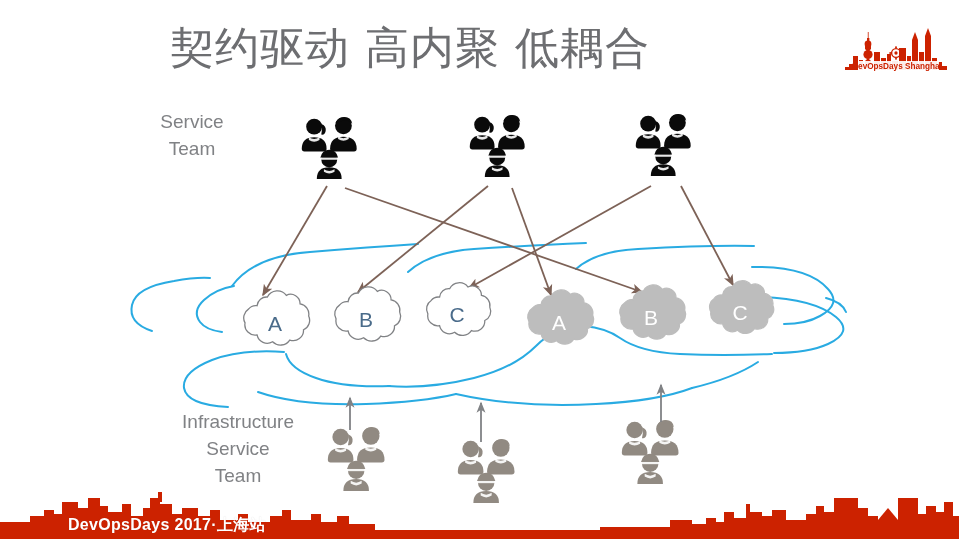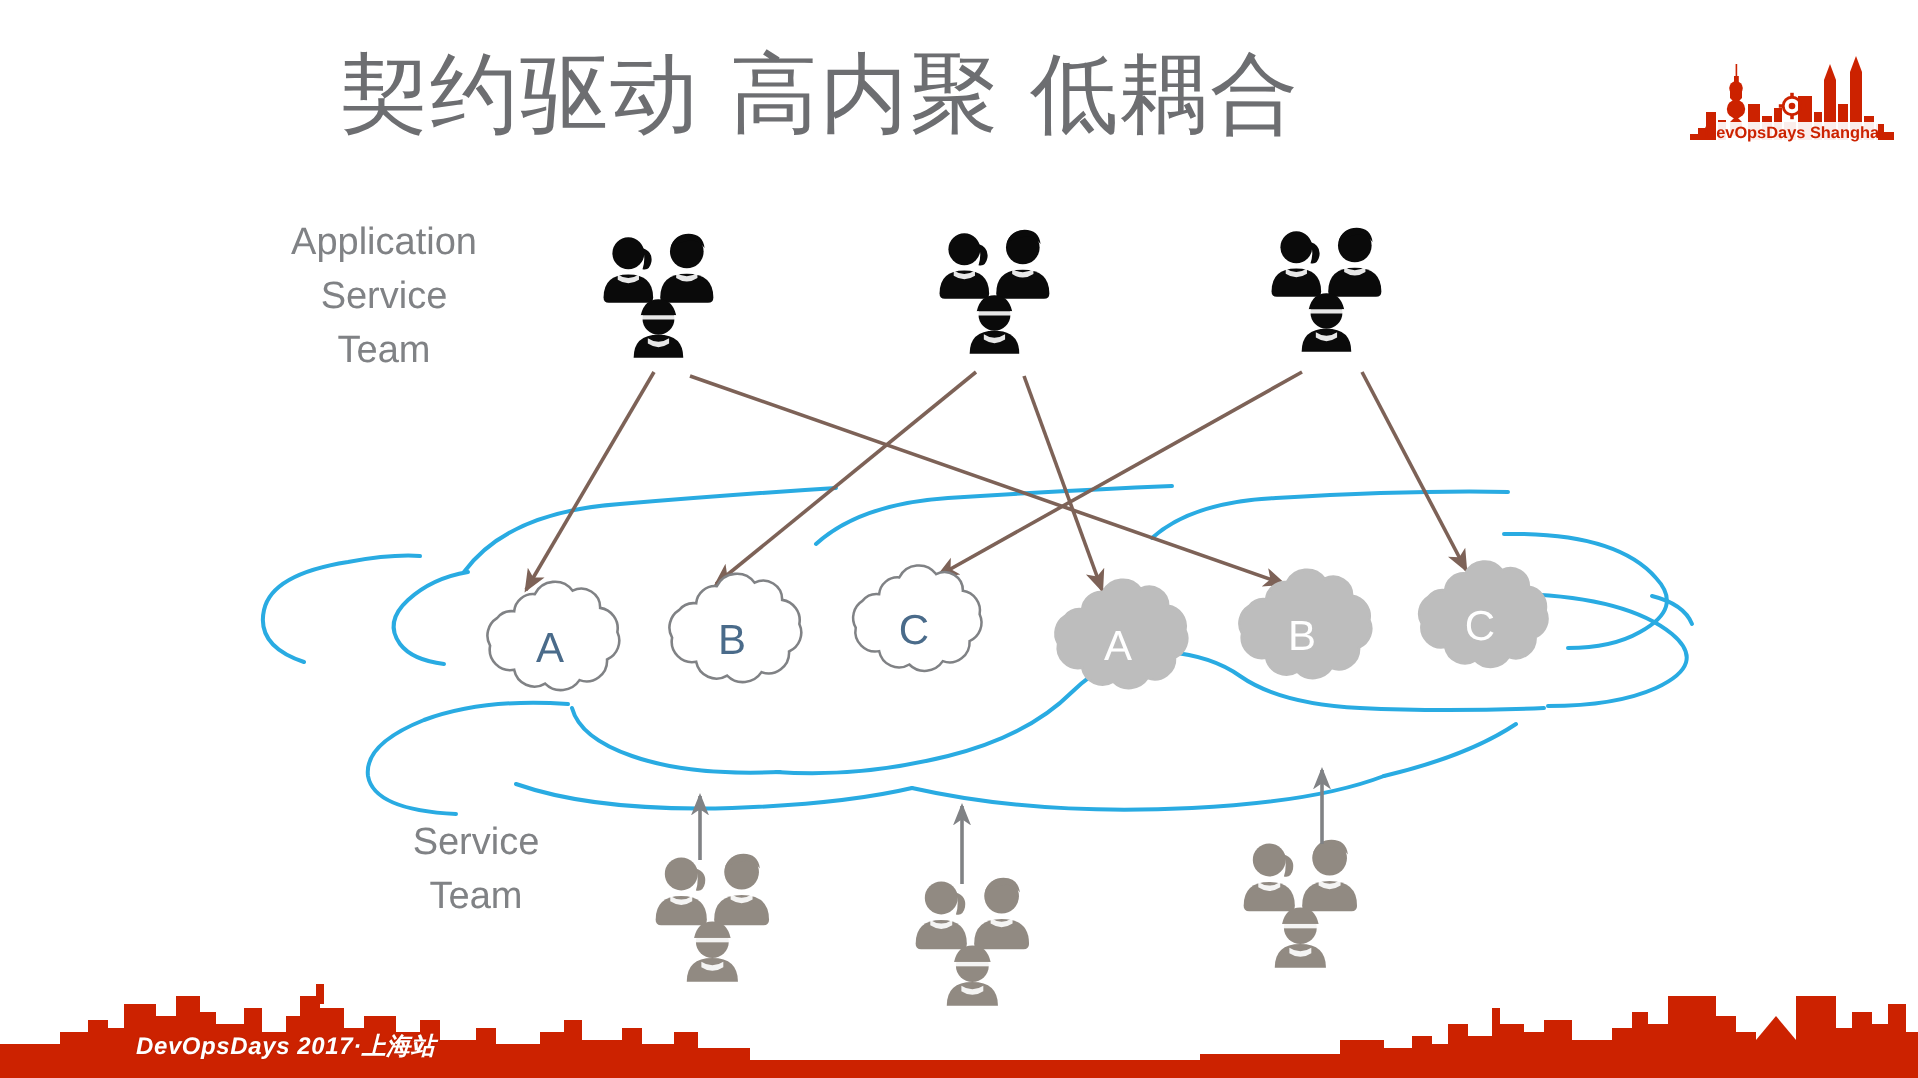--- a/index.html
+++ b/index.html
@@ -38,25 +38,24 @@
   #app-label{left:113px; top:108px; width:158px;}
   #infra-label{left:150px; top:408px; width:176px;}
 
   
   #canvas{position:absolute;left:0;top:0;width:959px;height:539px;}
 
   
   .banner{position:absolute;left:0;top:486px;width:959px;height:53px;}
   .banner-text{
     position:absolute;left:68px;top:515px;
-    color:#ffffff;font-size:12px;font-weight:bold;
+    color:#ffffff;font-size:16px;font-weight:bold;
     font-family:"Liberation Sans",sans-serif;
     letter-spacing:0.3px;
     text-shadow:0 0 1px rgba(0,0,0,.15);
-    font-style:italic;
   }
 </style>
 </head>
 <body>
 
 <div id="slide">
 
   <div class="title">契约驱动 高内聚 低耦合</div>
 
   <div class="logo">
@@ -97,26 +96,26 @@
           <rect x="-1.6" y="8" width="3.2" height="4"></rect>
           <rect x="-12" y="-1.6" width="4" height="3.2"></rect>
           <rect x="8" y="-1.6" width="4" height="3.2"></rect>
         </g>
       </g>
       <text x="52" y="51" text-anchor="middle" font-family="Liberation Sans, sans-serif" font-size="8.2" font-weight="bold" fill="#cc2200">DevOpsDays Shanghai</text>
     </svg>
   </div>
 
   <div id="app-label" class="side-label">
-    <div>Application</div>
     <div>Service</div>
     <div>Team</div>
   </div>
 
   <div id="infra-label" class="side-label">
+    <div>Infrastructure</div>
     <div>Service</div>
     <div>Team</div>
   </div>
 
   <svg id="canvas" viewBox="0 0 959 539" xmlns="http://www.w3.org/2000/svg">
     <defs>
 
       <symbol id="people-group" viewBox="0 0 70 72">
 
         <g>

